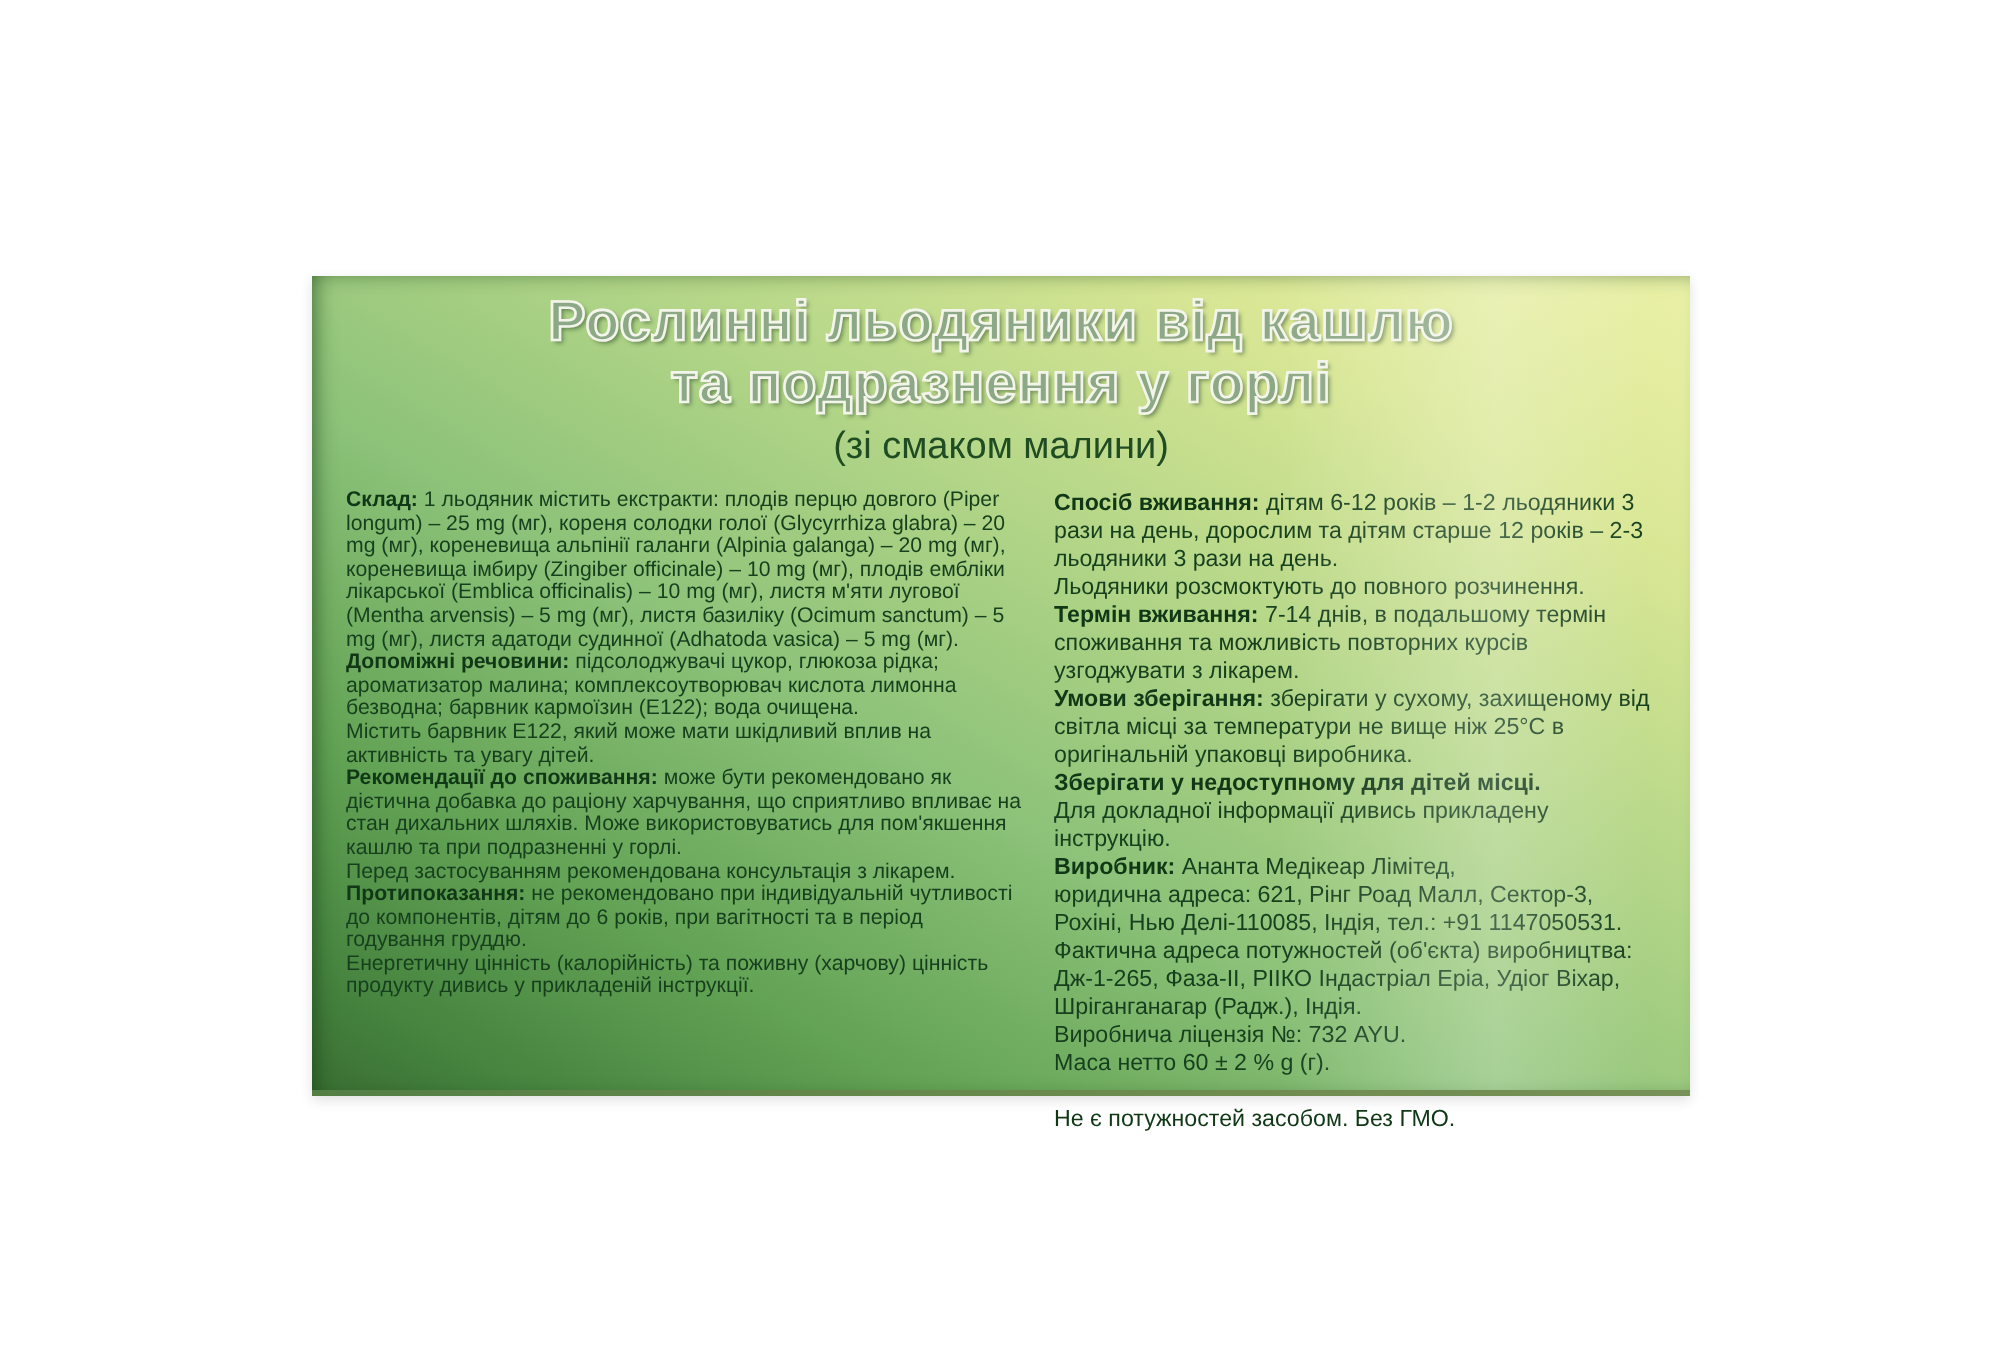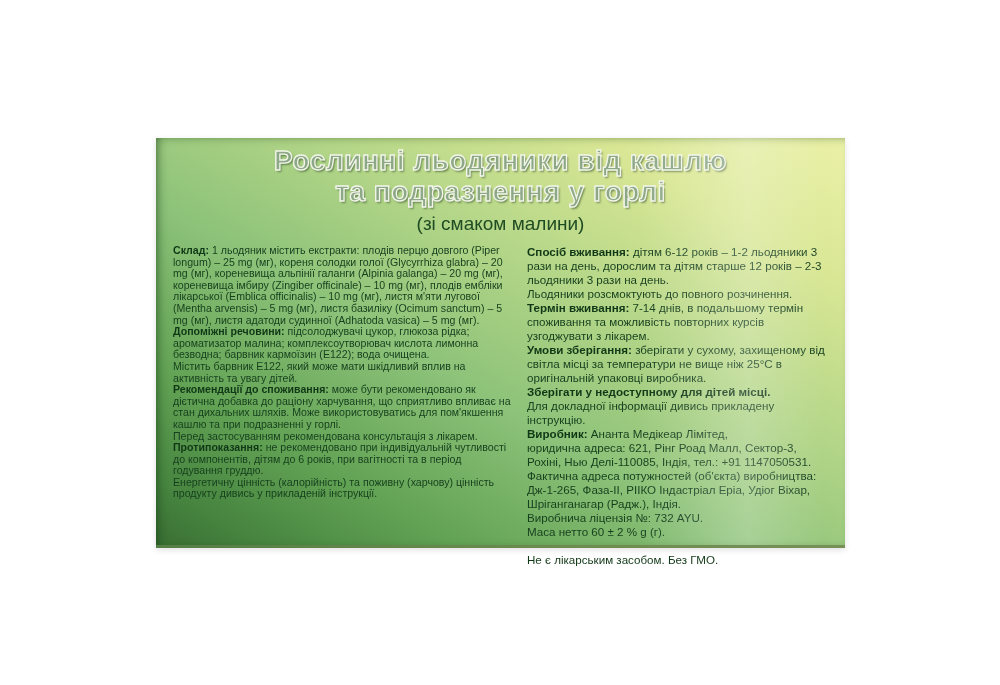--- a/index.html
+++ b/index.html
@@ -139,18 +139,18 @@
         <p class="para"><b></b><span>Льодяники розсмоктують до повного розчинення.</span></p>
         <p class="para"><b>Термін вживання:</b><span> 7-14 днів, в подальшому термін споживання та можливість повторних курсів узгоджувати з лікарем.</span></p>
         <p class="para"><b>Умови зберігання:</b><span> зберігати у сухому, захищеному від світла місці за температури не вище ніж 25°C в оригінальній упаковці виробника.</span></p>
         <p class="para"><b>Зберігати у недоступному для дітей місці.</b><span></span></p>
         <p class="para"><b></b><span>Для докладної інформації дивись прикладену інструкцію.</span></p>
         <p class="para"><b>Виробник:</b><span> Ананта Медікеар Лімітед,</span></p>
         <p class="para"><b></b><span>юридична адреса: 621, Рінг Роад Малл, Сектор-3, Рохіні, Нью Делі-110085, Індія, тел.: +91 1147050531.</span></p>
         <p class="para"><b></b><span>Фактична адреса потужностей (об'єкта) виробництва: Дж-1-265, Фаза-II, РІІКО Індастріал Еріа, Удіог Віхар, Шріганганагар (Радж.), Індія.</span></p>
         <p class="para"><b></b><span>Виробнича ліцензія №: 732 AYU.</span></p>
         <p class="para"><b></b><span>Маса нетто 60 ± 2 % g (г).</span></p>
-        <p class="para footnote">Не є лікарським засобом. Без ГМО.</p>
+        <p class="para footnote">Не є потужностей засобом. Без ГМО.</p>
       </div>
 
     </div>
   </div>
 </div>
 
 </body></html>

